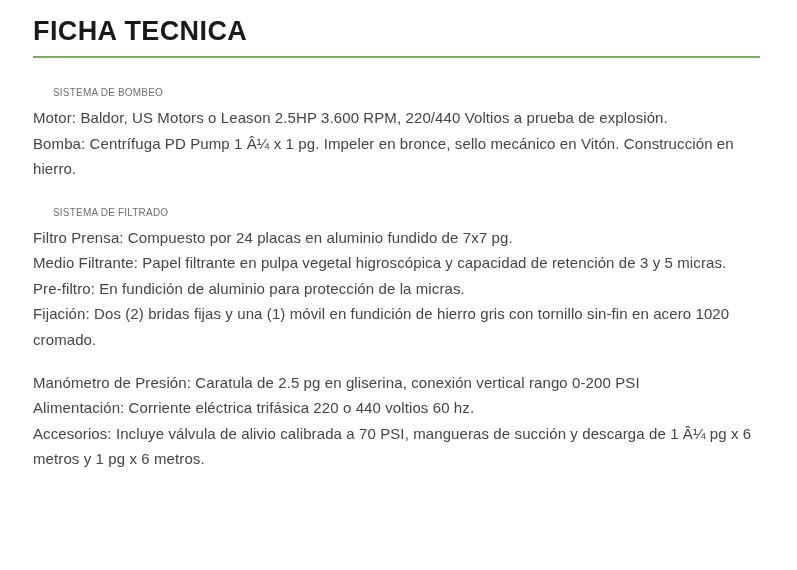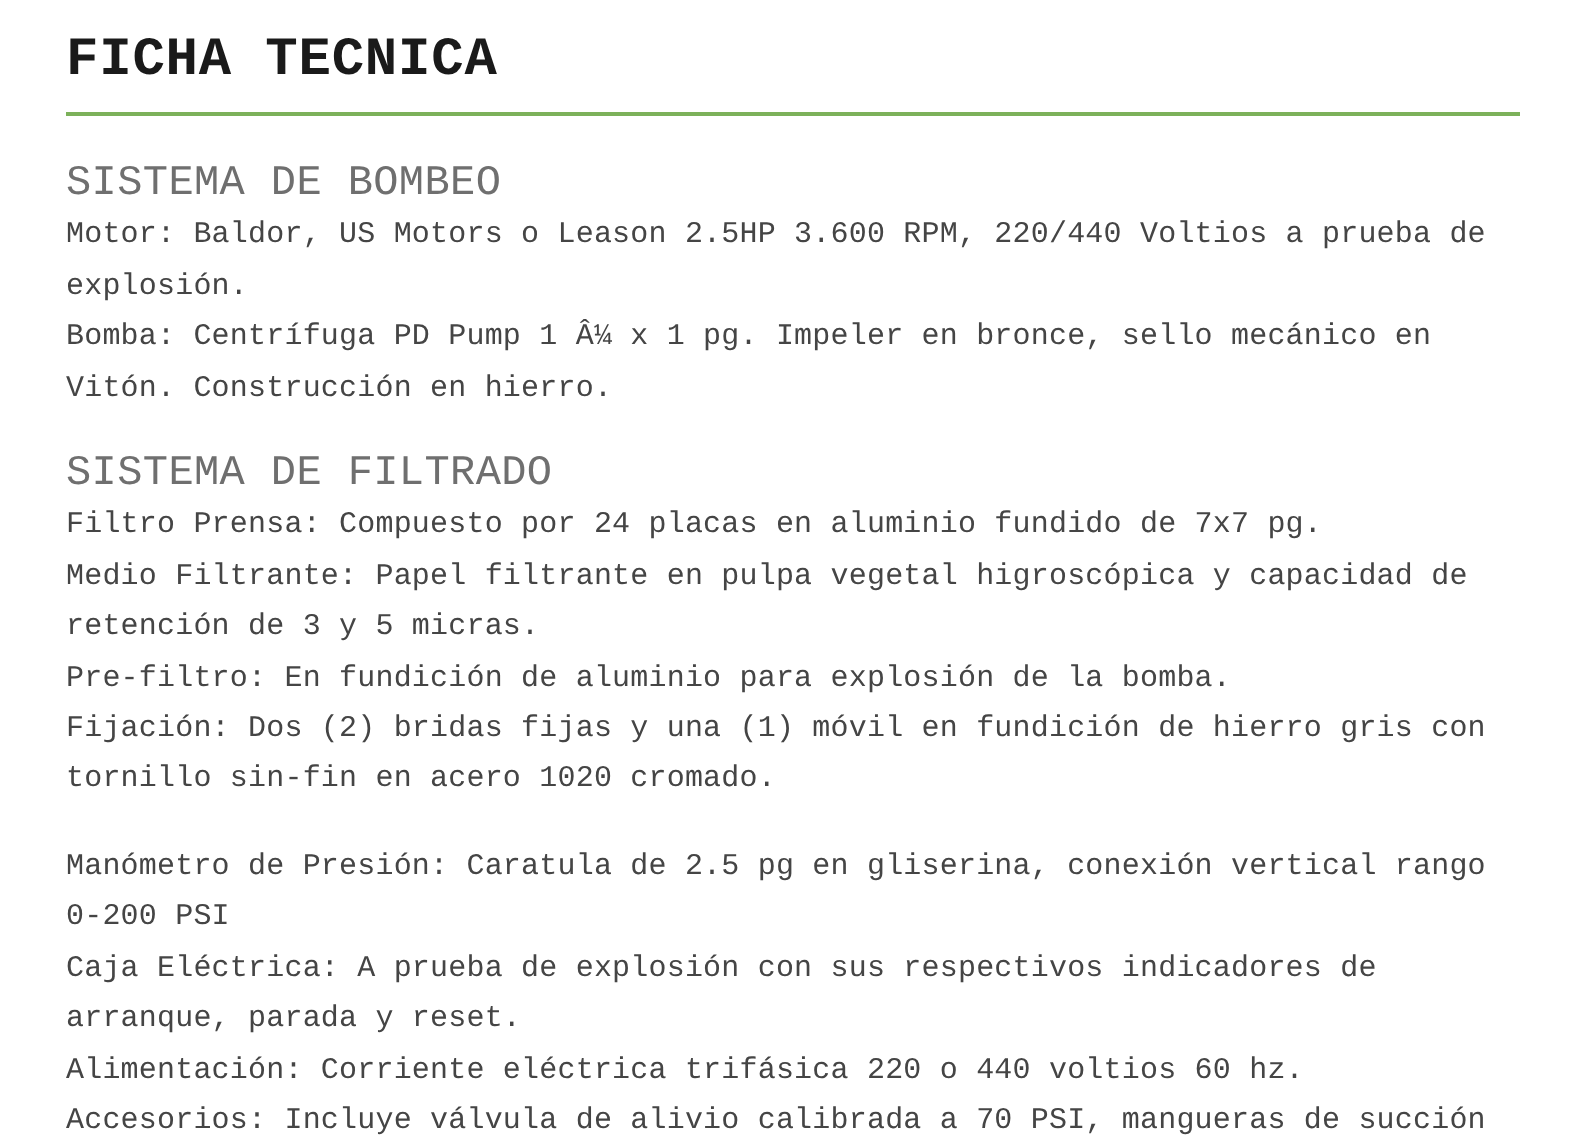--- a/index.html
+++ b/index.html
@@ -12,44 +12,44 @@
   *{ box-sizing:border-box; margin:0; padding:0; }
   html,body{
     width:797px; height:570px;
     background:var(--background,#fff);
     font-family:"Liberation Sans","DejaVu Sans",sans-serif;
     overflow:hidden;
   }
   .page{
     width:797px; height:466px;
     padding:17px 37px 0 33px;
-    font-family:Liberation Mono, monospace;
   }
   .title{
     font-size:27px;
     line-height:29px;
     font-weight:800;
     letter-spacing:0.4px;
     color:var(--title_text,#1a1a1a);
     margin-bottom:10px;
   }
   .divider{
     width:727px;
     height:0;
     border-top:2px solid var(--divider,#7cb15a);
     margin-bottom:22px;
   }
   .spec-section{ width:727px; }
   .spec-section + .spec-section{ margin-top:18px; }
   .section-heading{
-    font-size:21px;
+    font-size:10px;
     line-height:25.4px;
     font-weight:400;
     color:var(--section_heading,#6f6f6f);
     letter-spacing:0.2px;
+    margin-left:20px;
   }
   .spec-line{
     font-size:15px;
     line-height:25.4px;
     font-weight:400;
     color:var(--body_text,#454545);
     letter-spacing:0.1px;
   }
 </style>
 </head>
@@ -63,24 +63,23 @@
   <section class="spec-section">
     <div class="section-heading">SISTEMA DE BOMBEO</div>
     <p class="spec-line">Motor: Baldor, US Motors o Leason 2.5HP 3.600 RPM, 220/440 Voltios a prueba de explosión.</p>
     <p class="spec-line">Bomba: Centrífuga PD Pump 1 Â¼ x 1 pg. Impeler en bronce, sello mecánico en Vitón. Construcción en hierro.</p>
   </section>
 
   <section class="spec-section">
     <div class="section-heading">SISTEMA DE FILTRADO</div>
     <p class="spec-line">Filtro Prensa: Compuesto por 24 placas en aluminio fundido de 7x7 pg.</p>
     <p class="spec-line">Medio Filtrante: Papel filtrante en pulpa vegetal higroscópica y capacidad de retención de 3 y 5 micras.</p>
-    <p class="spec-line">Pre-filtro: En fundición de aluminio para explosión de la bomba.</p>
+    <p class="spec-line">Pre-filtro: En fundición de aluminio para protección de la micras.</p>
     <p class="spec-line">Fijación: Dos (2) bridas fijas y una (1) móvil en fundición de hierro gris con tornillo sin-fin en acero 1020 cromado.</p>
   </section>
 
   <section class="spec-section">
     <p class="spec-line">Manómetro de Presión: Caratula de 2.5 pg en gliserina, conexión vertical rango 0-200 PSI</p>
-    <p class="spec-line">Caja Eléctrica: A prueba de explosión con sus respectivos indicadores de arranque, parada y reset.</p>
     <p class="spec-line">Alimentación: Corriente eléctrica trifásica 220 o 440 voltios 60 hz.</p>
     <p class="spec-line">Accesorios: Incluye válvula de alivio calibrada a 70 PSI, mangueras de succión y descarga de 1 Â¼ pg x 6 metros y 1 pg x 6 metros.</p>
   </section>
 
 </div>
 
 </body></html>

